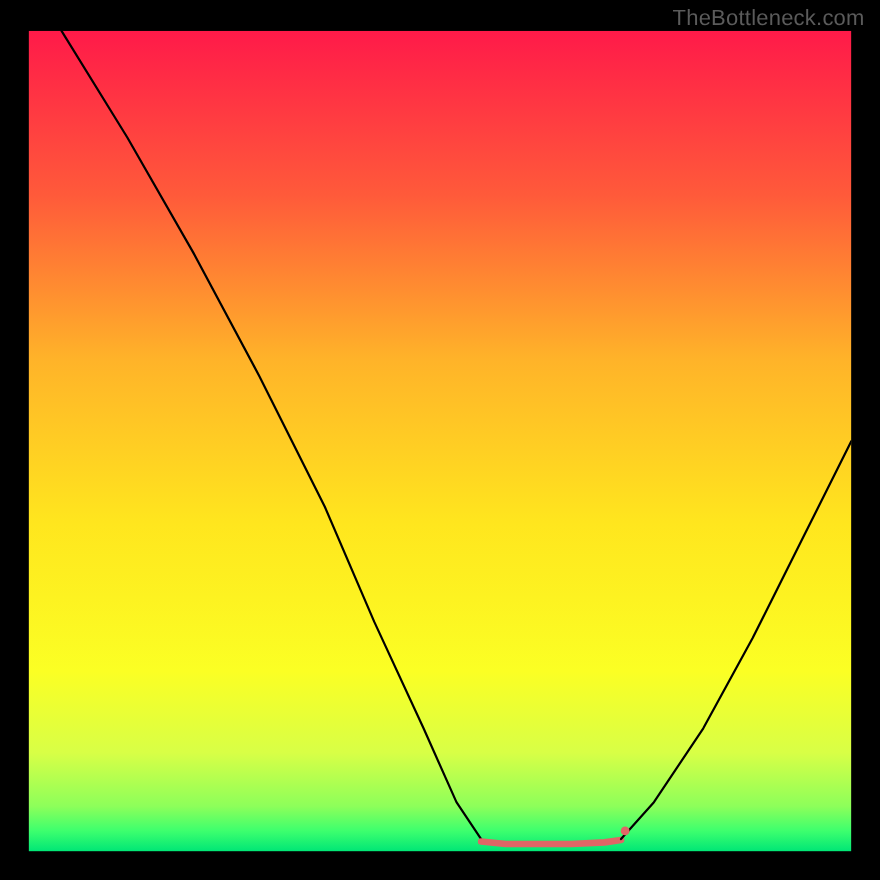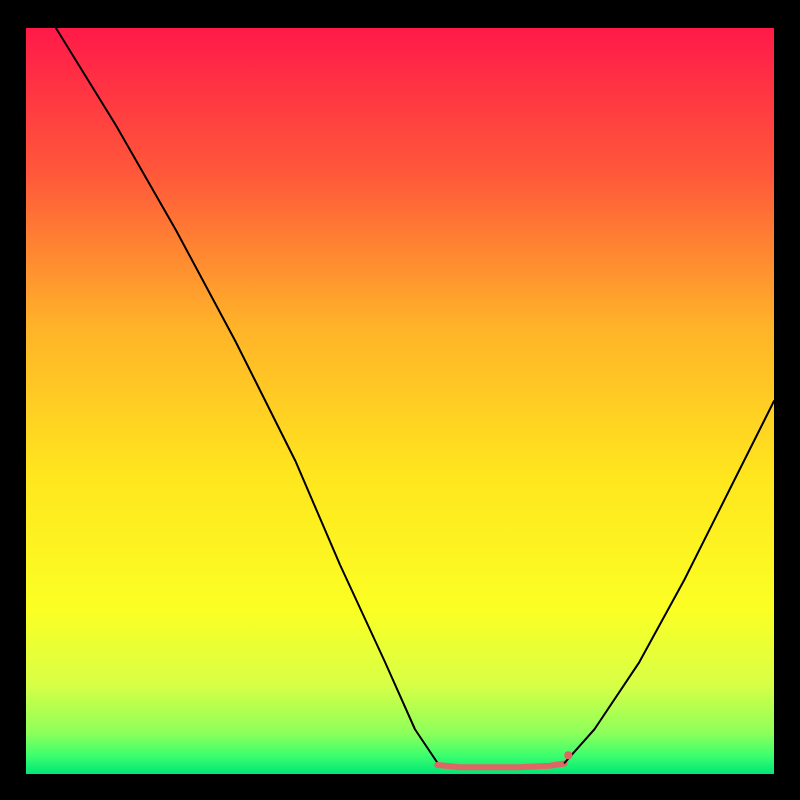--- a/index.html
+++ b/index.html
@@ -31,20 +31,21 @@
   .plot-area {
     width: 100%;
     height: 100%;
     display: block;
   }
 </style>
 </head>
 <body>
 
 <div class="container">
+  <div class="watermark">TheBottleneck.com</div>
   <div class="plot-frame">
     <svg class="plot-area" viewBox="0 0 748 746" preserveAspectRatio="none">
       <defs>
         <linearGradient id="bg-grad" x1="0" y1="0" x2="0" y2="1">
             <stop offset="0%" stop-color="#ff1a49"></stop>
             <stop offset="20%" stop-color="#ff5a3a"></stop>
             <stop offset="40%" stop-color="#ffb329"></stop>
             <stop offset="60%" stop-color="#ffe61e"></stop>
             <stop offset="78%" stop-color="#fbff24"></stop>
             <stop offset="88%" stop-color="#d8ff46"></stop>

